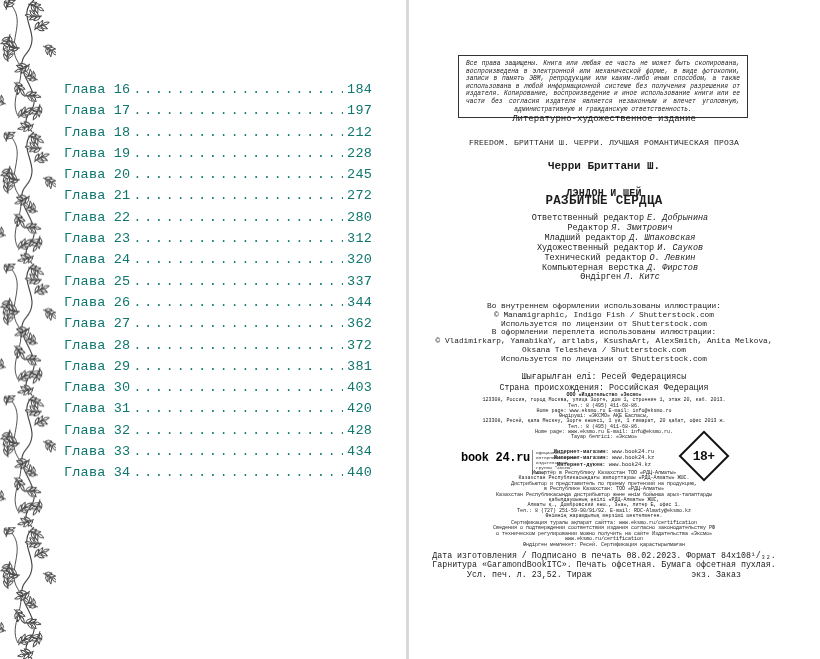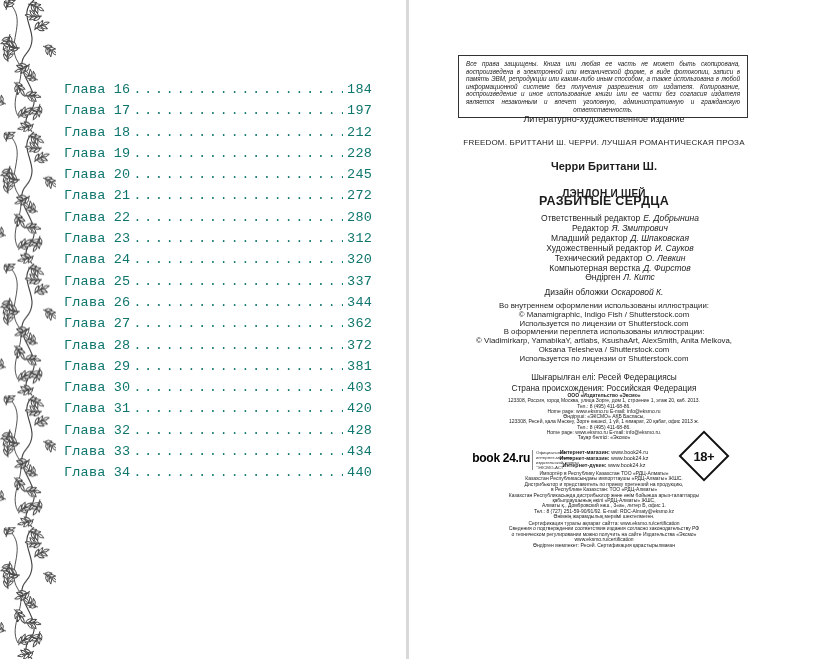--- a/index.html
+++ b/index.html
@@ -12,21 +12,21 @@
   
   .gutter{position:absolute;left:406px;top:0;width:3px;height:659px;background:#d9d9d9;}
   
   .toc{position:absolute;left:64px;top:82px;width:308px;font-family:Liberation Mono, monospace;color:#0f766e;}
   .toc-row{display:flex;align-items:baseline;height:21.3px;font-size:13.5px;letter-spacing:.2px;}
   .toc-label{white-space:nowrap;}
   .toc-dots{flex:1;overflow:hidden;white-space:nowrap;margin:0 3px;}
   .toc-dots::after{content:"..........................................................................................................................................";letter-spacing:3px;font-size:13px;}
   .toc-page{white-space:nowrap;text-align:right;min-width:26px;}
   
-  .rpage{position:absolute;left:418px;top:0;width:372px;height:538px;}
+  .rpage{position:absolute;left:418px;top:0;width:372px;height:538px;font-family:Liberation Mono, monospace;}
   .rpage .blk{position:absolute;width:100%;text-align:center;}
   .copy-box{
     position:absolute;left:40px;top:55px;width:274px;border:1px solid #333;
     padding:4px 7px;font-size:6.3px;line-height:7.6px;font-style:italic;
     text-align:justify;text-align-last:center;color:#222;
   }
   .edition{top:114px;font-size:9px;}
   .series{top:138px;font-size:8px;letter-spacing:.2px;}
   .author{top:160px;font-size:11px;font-weight:bold;}
   .title1{top:188px;font-size:10px;font-weight:bold;letter-spacing:.3px;}
@@ -201,23 +201,20 @@
   <div class="blk staff">
     <div><span class="role">Ответственный редактор</span><span class="it">Е. Добрынина</span></div>
     <div><span class="role">Редактор</span><span class="it">Я. Змитрович</span></div>
     <div><span class="role">Младший редактор</span><span class="it">Д. Шпаковская</span></div>
     <div><span class="role">Художественный редактор</span><span class="it">И. Сауков</span></div>
     <div><span class="role">Технический редактор</span><span class="it">О. Левкин</span></div>
     <div><span class="role">Компьютерная верстка</span><span class="it">Д. Фирстов</span></div>
     <div><span class="role">Өндірген</span><span class="it">Л. Китс</span></div>
   </div>
 
-  <div class="blk cover">
-    <span>Дизайн обложки</span>&nbsp;<span class="it">Оскаровой К.</span>
-  </div>
 
   <div class="blk illus">
     <div>Во внутреннем оформлении использованы иллюстрации:</div>
     <div>© Manamigraphic, Indigo Fish / Shutterstock.com</div>
     <div>Используется по лицензии от Shutterstock.com</div>
     <div>В оформлении переплета использованы иллюстрации:</div>
     <div>© Vladimirkarp, YamabikaY, artlabs, KsushaArt, AlexSmith, Anita Melkova,</div>
     <div>Oksana Telesheva / Shutterstock.com</div>
     <div>Используется по лицензии от Shutterstock.com</div>
   </div>
@@ -265,14 +262,19 @@
   </div>
 
   <div class="blk cert">
     <div>Сертификация туралы ақпарат сайтта: www.eksmo.ru/certification</div>
     <div>Сведения о подтверждении соответствия издания согласно законодательству РФ</div>
     <div>о техническом регулировании можно получить на сайте Издательства «Эксмо»</div>
     <div>www.eksmo.ru/certification</div>
     <div>Өндірген мемлекет: Ресей. Сертификация қарастырылмаған</div>
   </div>
 
+  <div class="blk prod">
+    <div>Дата изготовления / Подписано в печать 08.02.2023. Формат 84x108¹/₃₂.</div>
+    <div>Гарнитура «GaramondBookITC». Печать офсетная. Бумага офсетная пухлая.</div>
+    <div class="pre">Усл. печ. л. 23,52. Тираж                    экз. Заказ</div>
+  </div>
 
 </div>
 
 </body></html>

